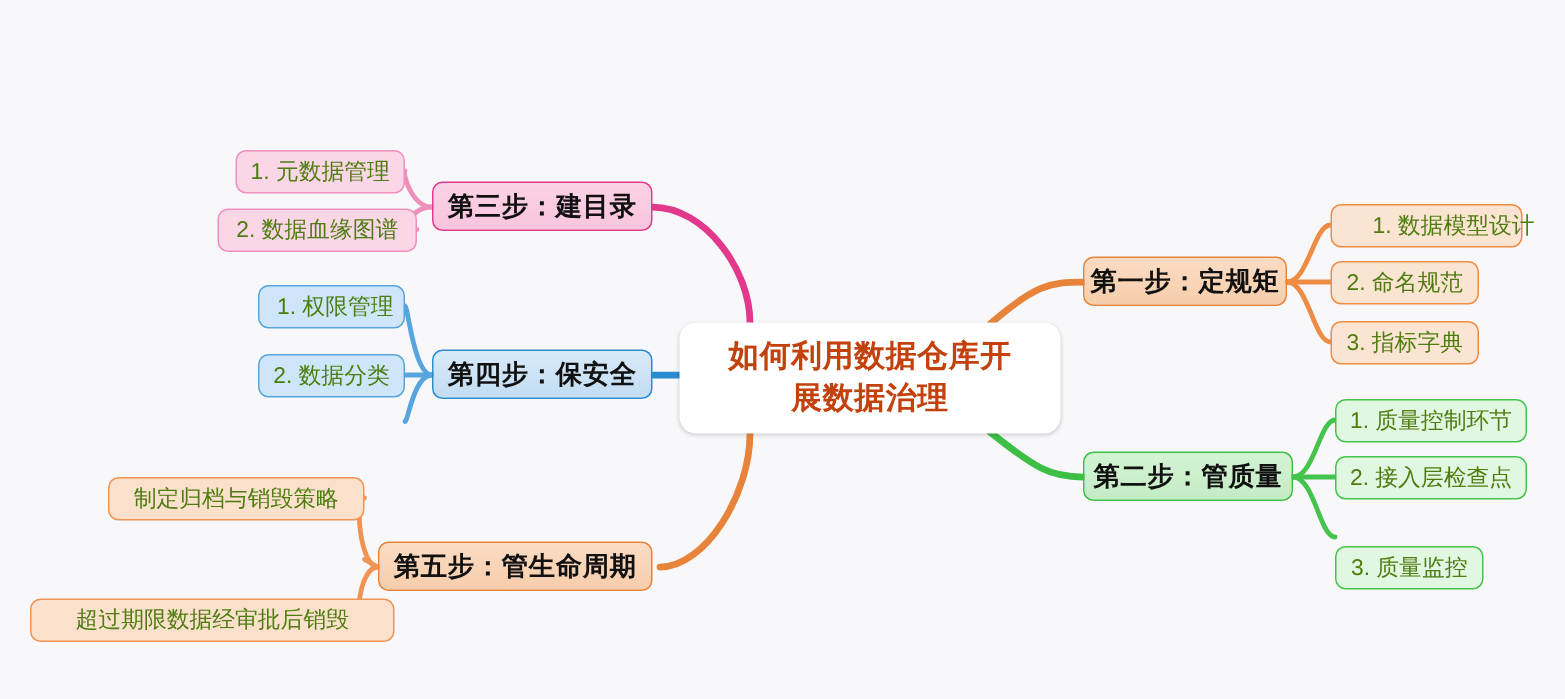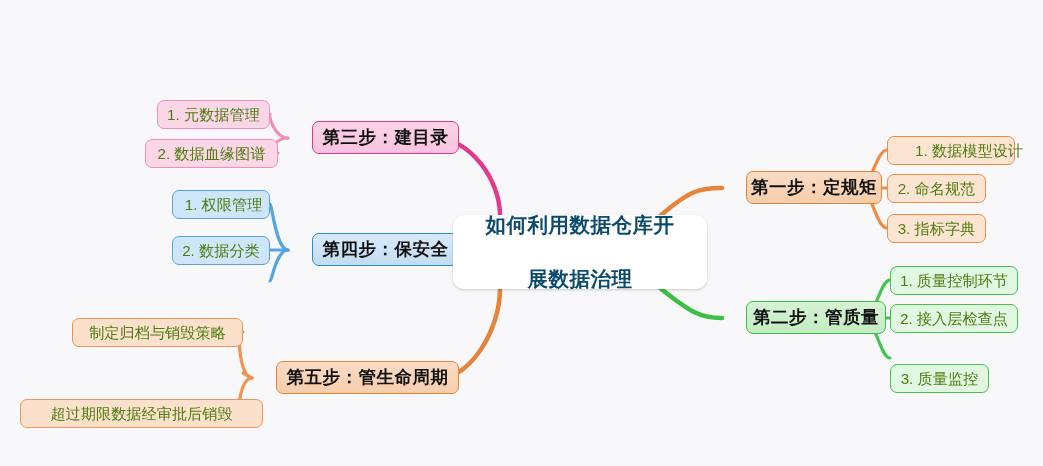--- a/index.html
+++ b/index.html
@@ -42,39 +42,37 @@
     left: 453px;
     top: 215px;
     width: 254px;
     height: 74px;
     background: #ffffff;
     border-radius: 11px;
     box-shadow: 0 1px 3px rgba(0,0,0,0.18);
     flex-direction: column;
     font-size: 20.5px;
     font-weight: bold;
-    color: #0c4a6e;
+    color: #c2410c;
     letter-spacing: 0.5px;
     z-index: 5;
-    justify-content: space-between;
   }
   .central .line1 { margin-bottom: 7px; }
 
   
   .branch {
     height: 33px;
     font-size: 17.5px;
     font-weight: bold;
     color: #111;
     border-width: 1.4px;
     border-style: solid;
     padding: 0 9px;
     letter-spacing: 0.5px;
     z-index: 4;
-    margin-left: 24px;
   }
   
   .leaf {
     height: 29px;
     font-size: 15.2px;
     color: #4d7c0f;
     border-width: 1.2px;
     border-style: solid;
     padding: 0 8px;
     z-index: 3;

